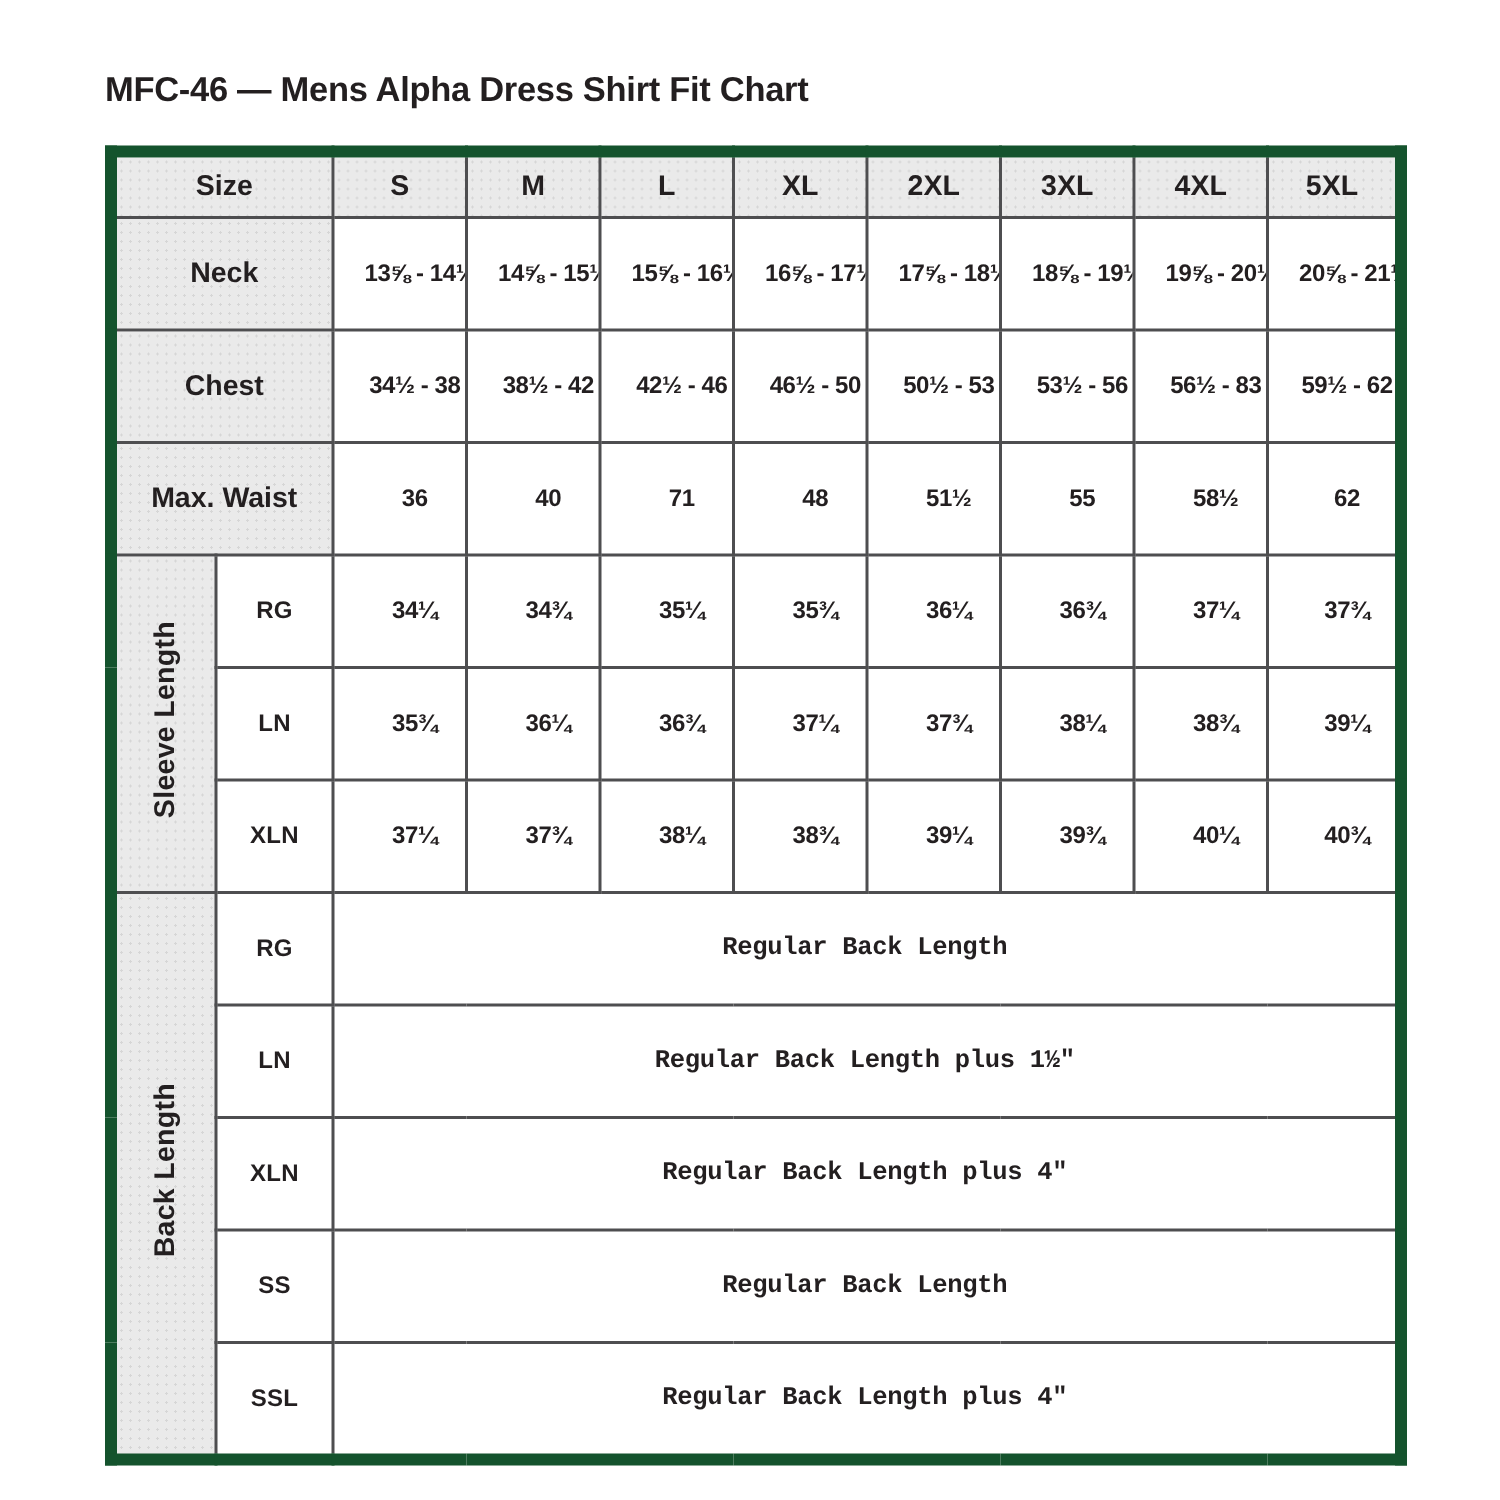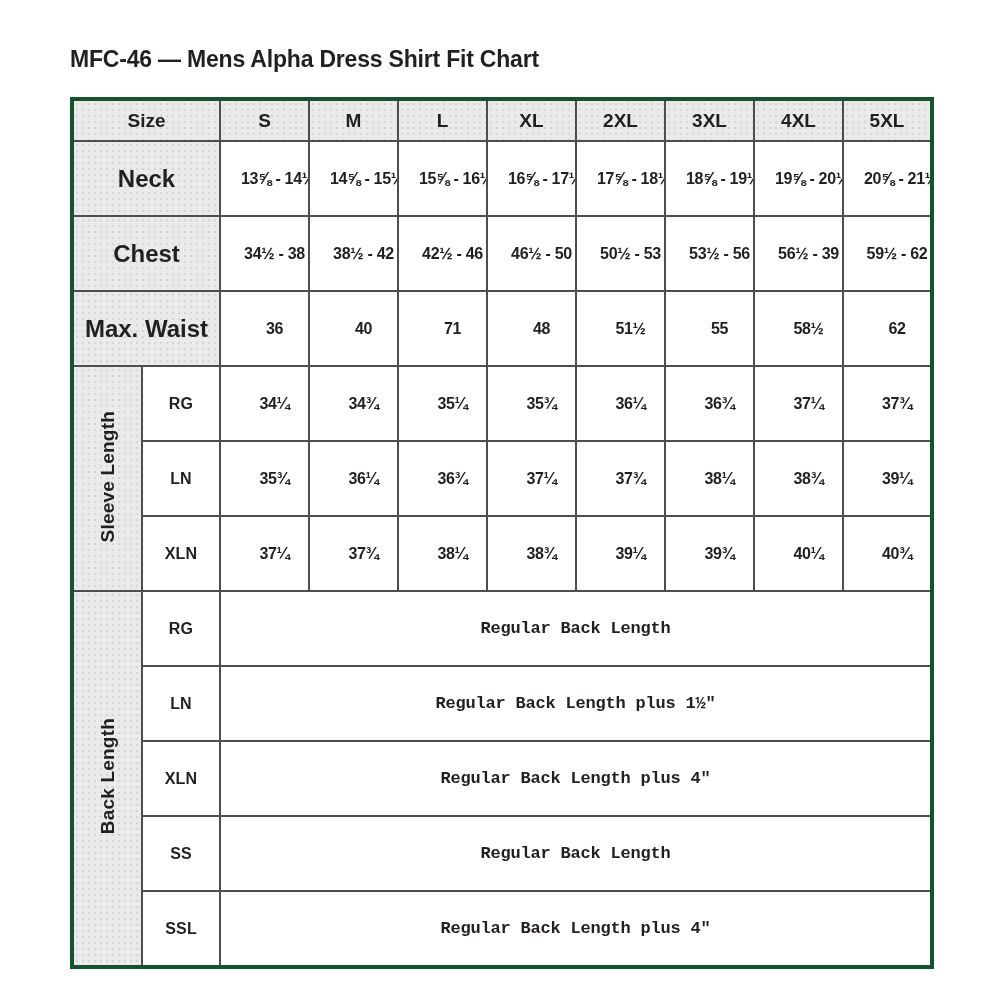--- a/index.html
+++ b/index.html
@@ -22,42 +22,42 @@
     margin: 0 0 25px 0;
     font-size: 23px;
     line-height: 26px;
     font-weight: 700;
     letter-spacing: -0.2px;
   }
   table.fit-chart {
     border-collapse: collapse;
     table-layout: fixed;
     width: 860px;
-    border: 4px solid #14532d;
+    border: 8px solid #14532d;
   }
   td, th {
     border: 2px solid #4e4e50;
     text-align: center;
     vertical-align: middle;
     padding: 0;
     overflow: hidden;
   }
   tr.r-head th { height: 39px; }
   tr.r-data td { height: 73px; }
   .shade {
     background-color: #eaeaea;
     background-image: radial-gradient(circle, #d6d6d6 0.9px, rgba(0,0,0,0) 0.9px);
     background-size: 6px 6px;
   }
   .col-head {
     font-size: 19px;
     font-weight: 700;
   }
   .row-label {
-    font-size: 24px;
+    font-size: 19px;
     font-weight: 700;
   }
   .val {
     font-size: 16px;
     font-weight: 700;
     letter-spacing: -0.3px;
     white-space: nowrap;
     padding-left: 20px;
   }
   .code {
@@ -127,21 +127,21 @@
     </tr>
 
     <tr class="r-data">
       <td colspan="2" class="shade row-label">Chest</td>
       <td class="val">34½ - 38</td>
       <td class="val">38½ - 42</td>
       <td class="val">42½ - 46</td>
       <td class="val">46½ - 50</td>
       <td class="val">50½ - 53</td>
       <td class="val">53½ - 56</td>
-      <td class="val">56½ - 39</td>
+      <td class="val">56½ - 83</td>
       <td class="val">59½ - 62</td>
     </tr>
 
     <tr class="r-data">
       <td colspan="2" class="shade row-label">Max. Waist</td>
       <td class="val">36</td>
       <td class="val">40</td>
       <td class="val">71</td>
       <td class="val">48</td>
       <td class="val">51½</td>

